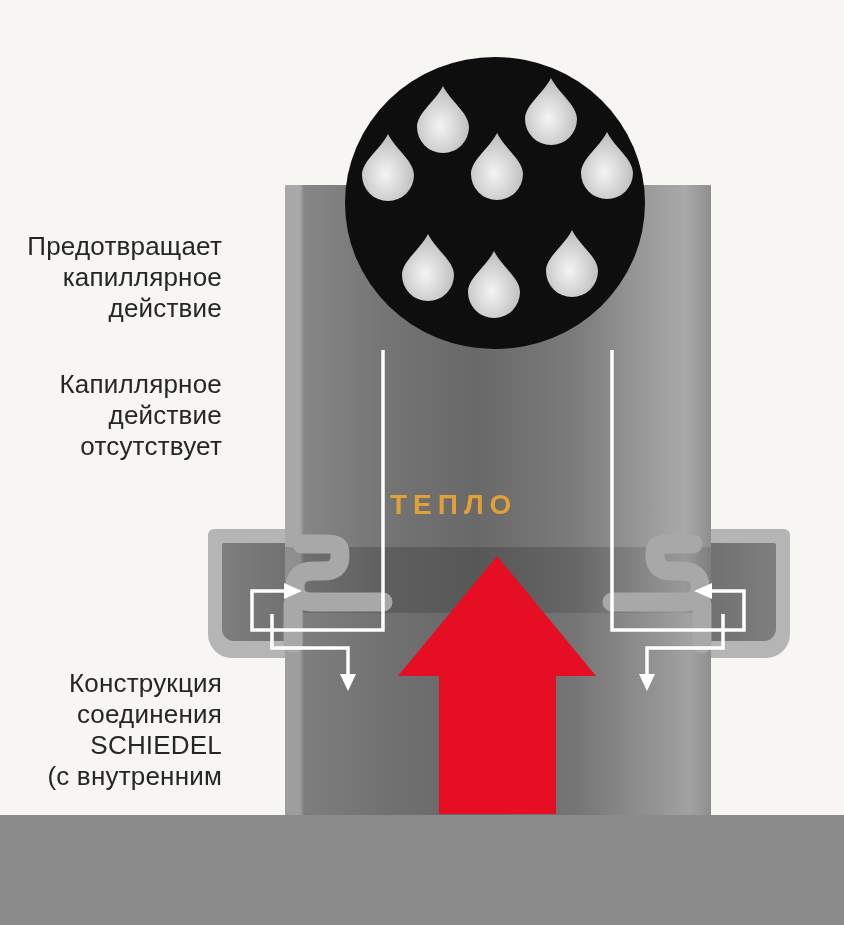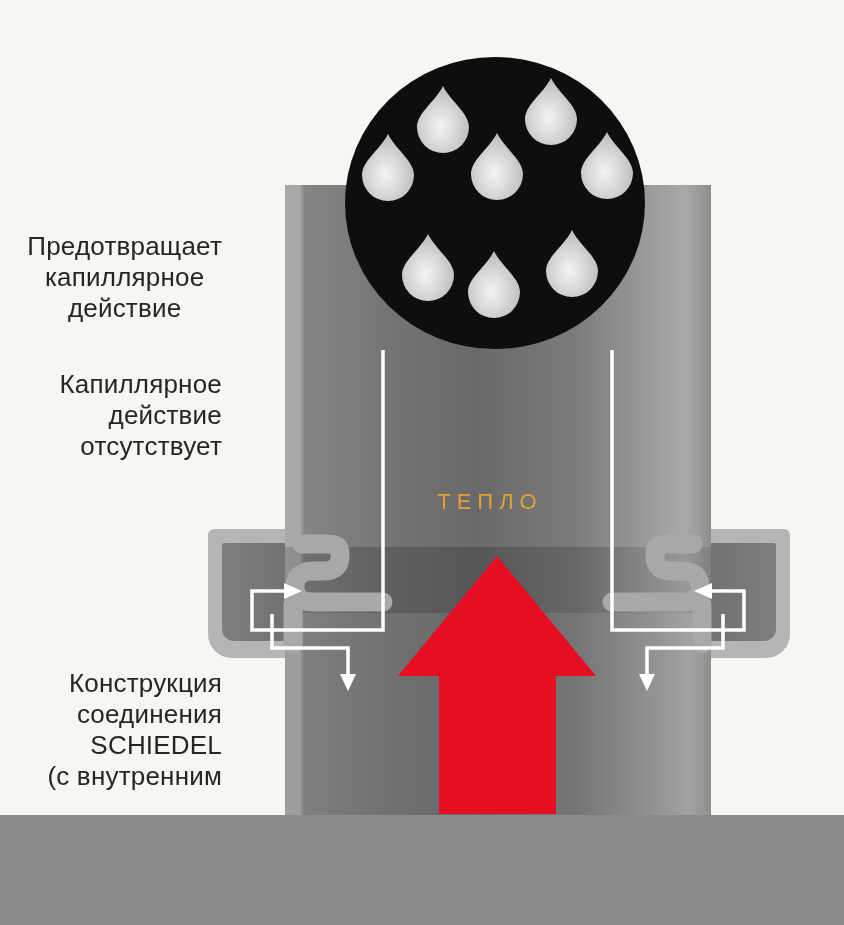--- a/index.html
+++ b/index.html
@@ -38,26 +38,26 @@
     background:#8b8b8b;
   }
   
   .overlay{position:absolute;left:0;top:0;width:844px;height:925px;}
   
   .label{
     position:absolute;right:622px;text-align:right;
     color:#262626;font-size:26px;line-height:31px;white-space:pre-line;
     letter-spacing:0.2px;
   }
-  .label-1{top:231px;text-align:center;}
+  .label-1{top:231px;}
   .label-2{top:369px;}
   .label-3{top:668px;}
   .heat{
-    position:absolute;left:390px;top:489px;width:200px;text-align:center;
-    color:#e2a037;font-size:22px;font-weight:400;letter-spacing:6px;
+    position:absolute;left:390px;top:489px;width:200px;text-align:left;
+    color:#e2a037;font-size:28px;font-weight:700;letter-spacing:6px;
   }
 </style>
 </head>
 <body>
 
 <div class="stage">
 
   <div class="flange-shell"></div>
   <div class="flange-inner"></div>
 

